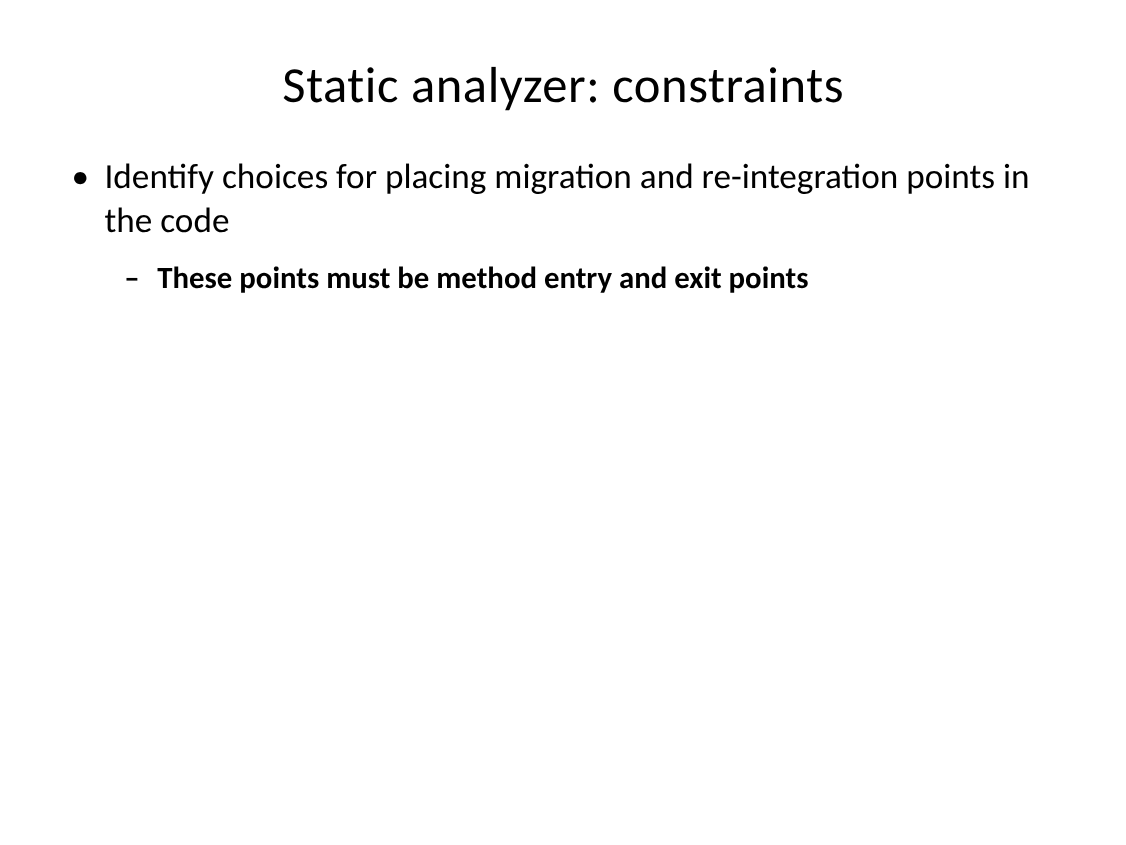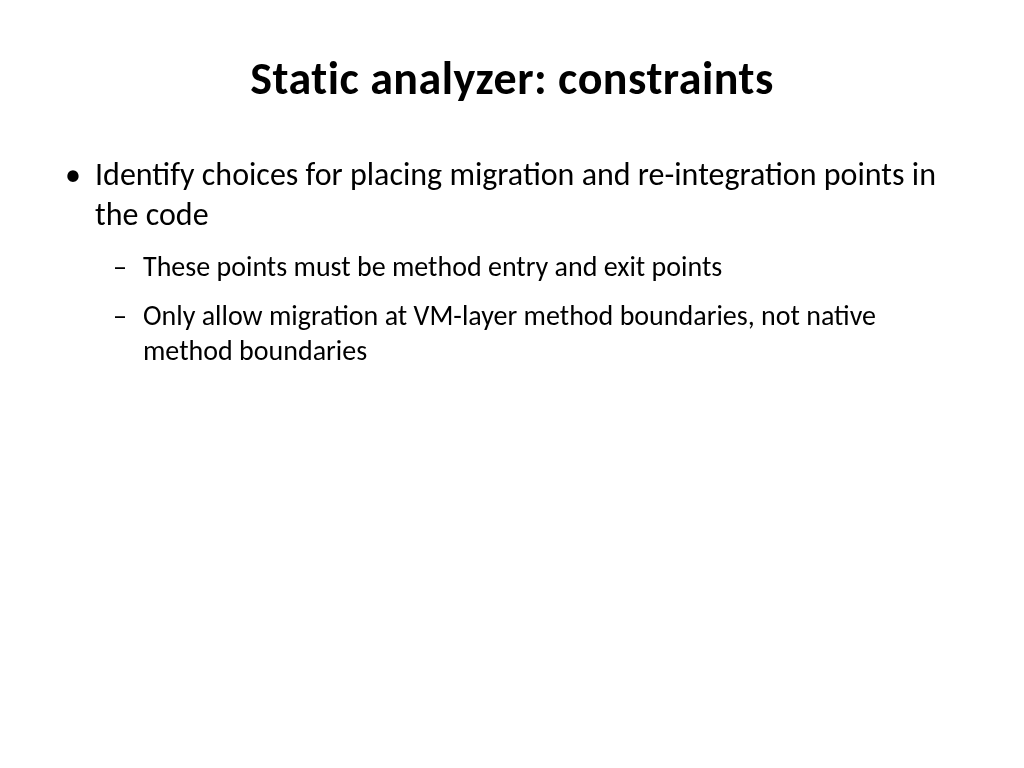--- a/index.html
+++ b/index.html
@@ -15,23 +15,23 @@
       color: #000000;
       overflow: hidden;
     }
     .slide {
       width: 100%;
       height: 100%;
       padding: 50px 60px 40px 60px;
     }
     .title {
       font-size: 46px;
-      font-weight: 700;
+      font-weight: 400;
       text-align: center;
-      margin-bottom: 49px;
+      margin-bottom: 35px;
       letter-spacing: 0.5px;
     }
     ul.level1 {
       list-style: none;
       padding-left: 35px;
     }
     ul.level1 > li {
       font-size: 32px;
       line-height: 1.25;
       position: relative;
@@ -40,20 +40,21 @@
       content: "•";
       position: absolute;
       left: -30px;
       top: 0;
       font-size: 32px;
     }
     ul.level2 {
       list-style: none;
       padding-left: 48px;
       margin-top: 14px;
+      font-weight: bold;
     }
     ul.level2 > li {
       font-size: 28px;
       line-height: 1.25;
       position: relative;
       margin-bottom: 14px;
     }
     ul.level2 > li::before {
       content: "–";
       position: absolute;
@@ -67,19 +68,16 @@
 
 <div class="slide">
   <h1 class="title">Static analyzer: constraints</h1>
   <ul class="level1">
     <li>
       <span>Identify choices for placing migration and re-integration points in the code</span>
       <ul class="level2">
         <li>
           <span>These points must be method entry and exit points</span>
         </li>
-        <li>
-          <span>Only allow migration at VM-layer method boundaries, not native method boundaries</span>
-        </li>
       </ul>
     </li>
   </ul>
 </div>
 
 </body></html>

